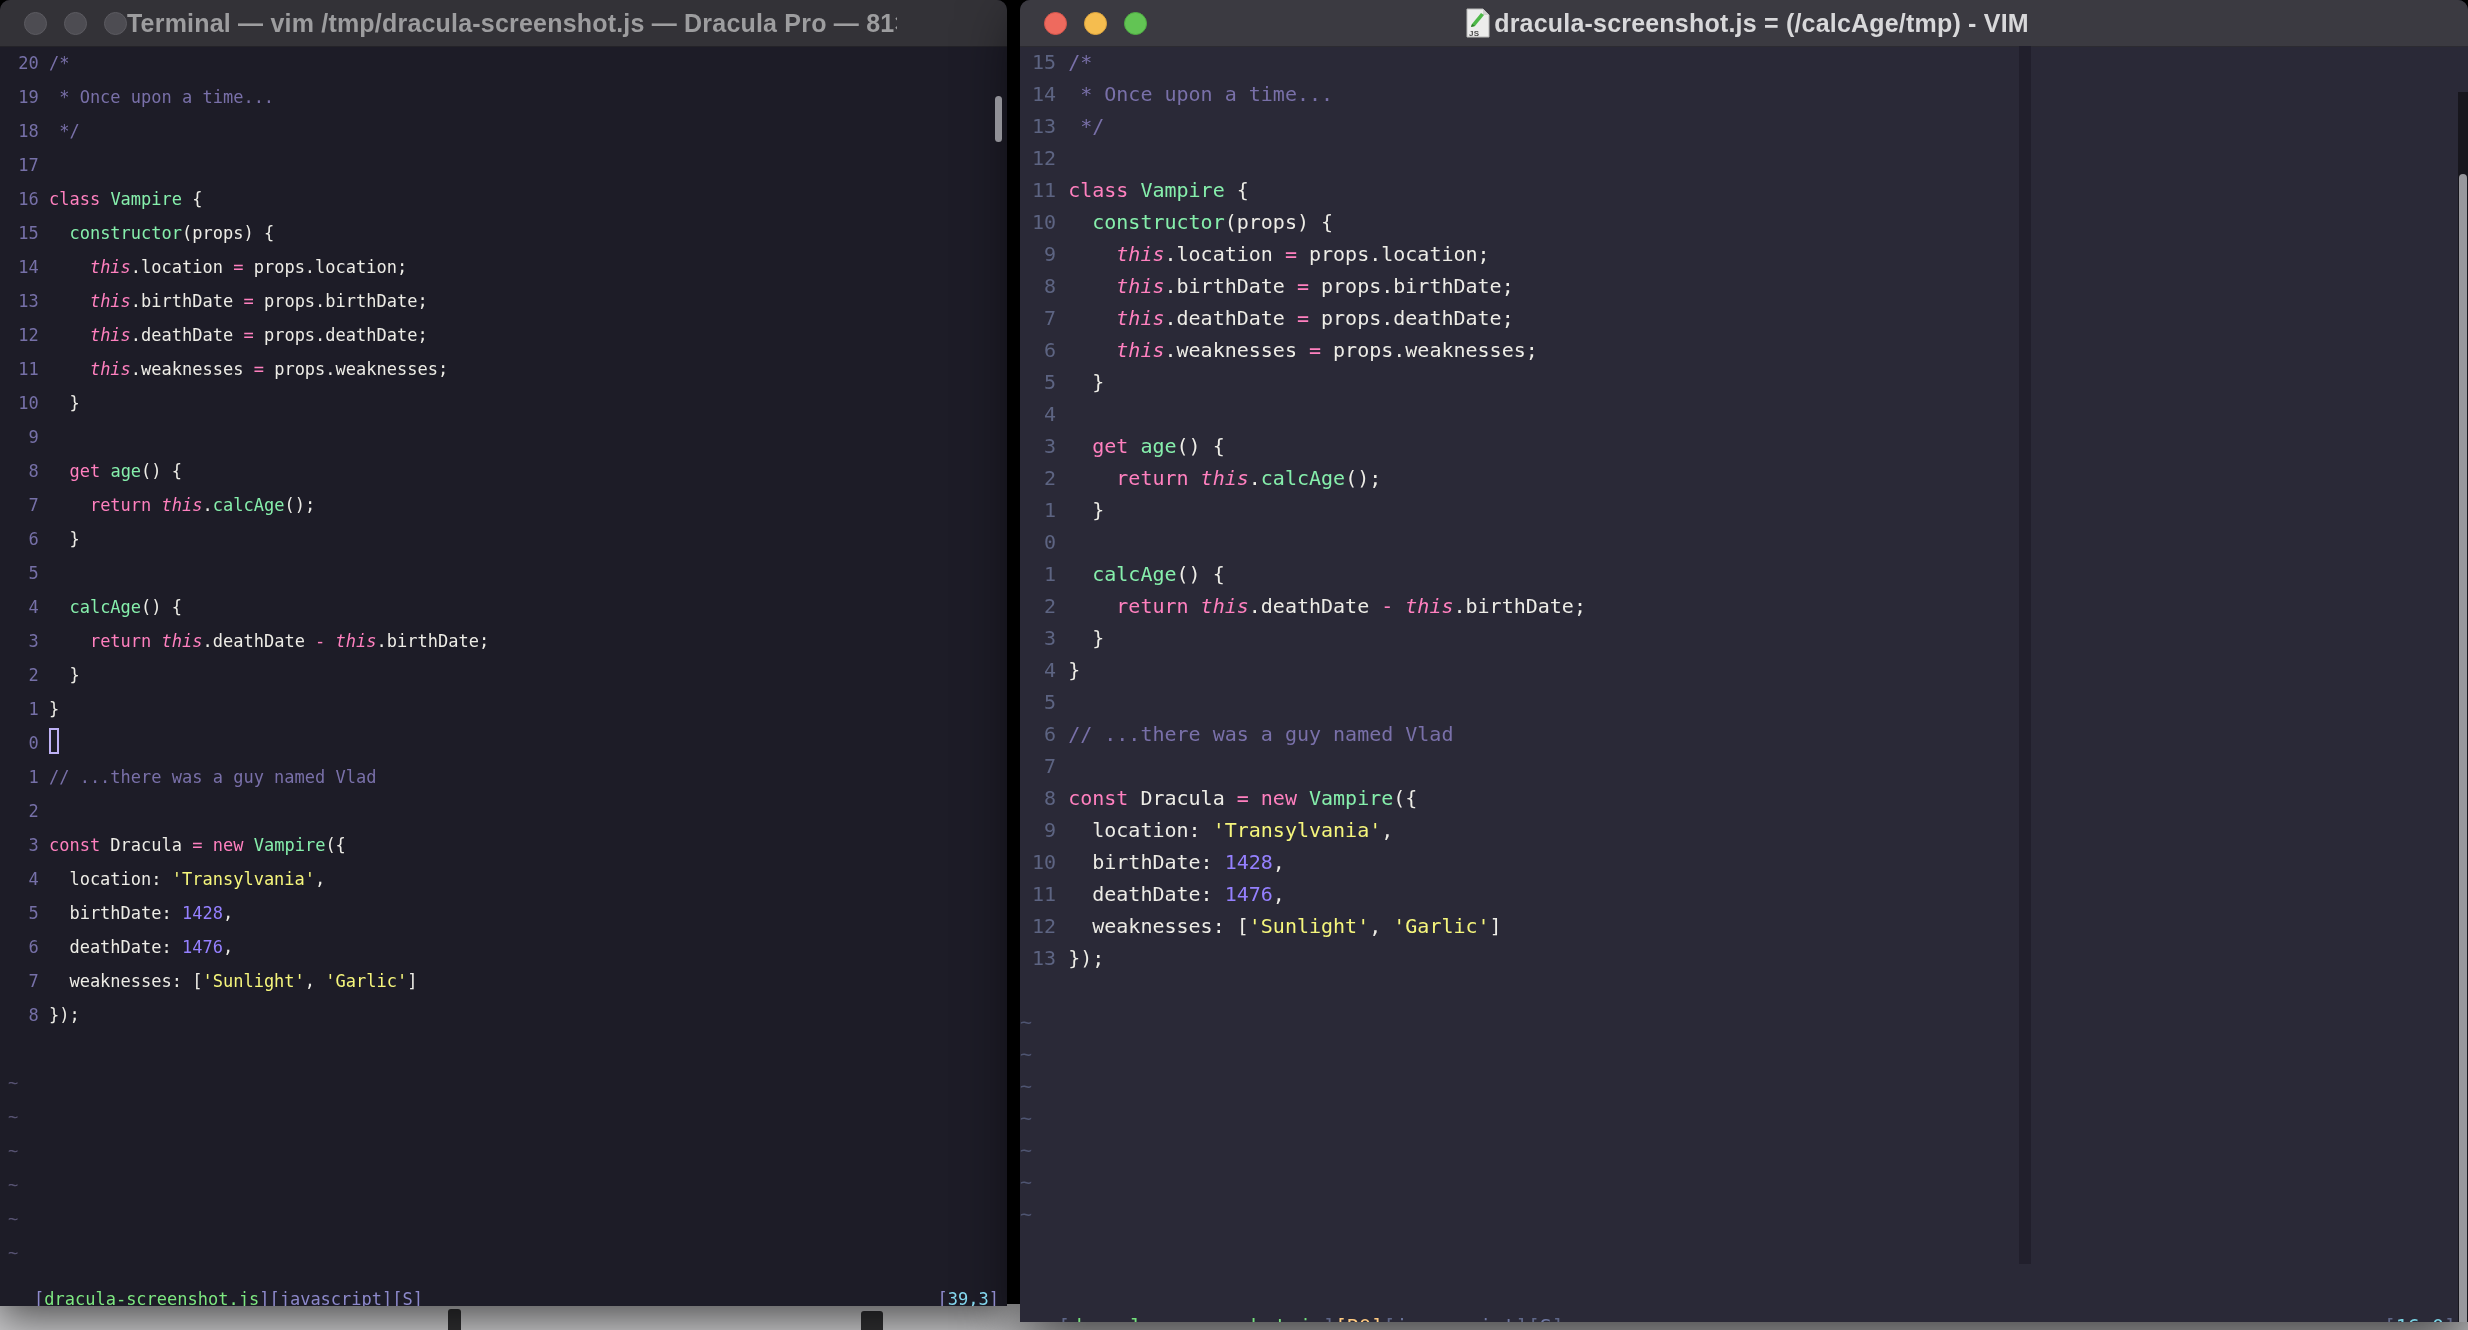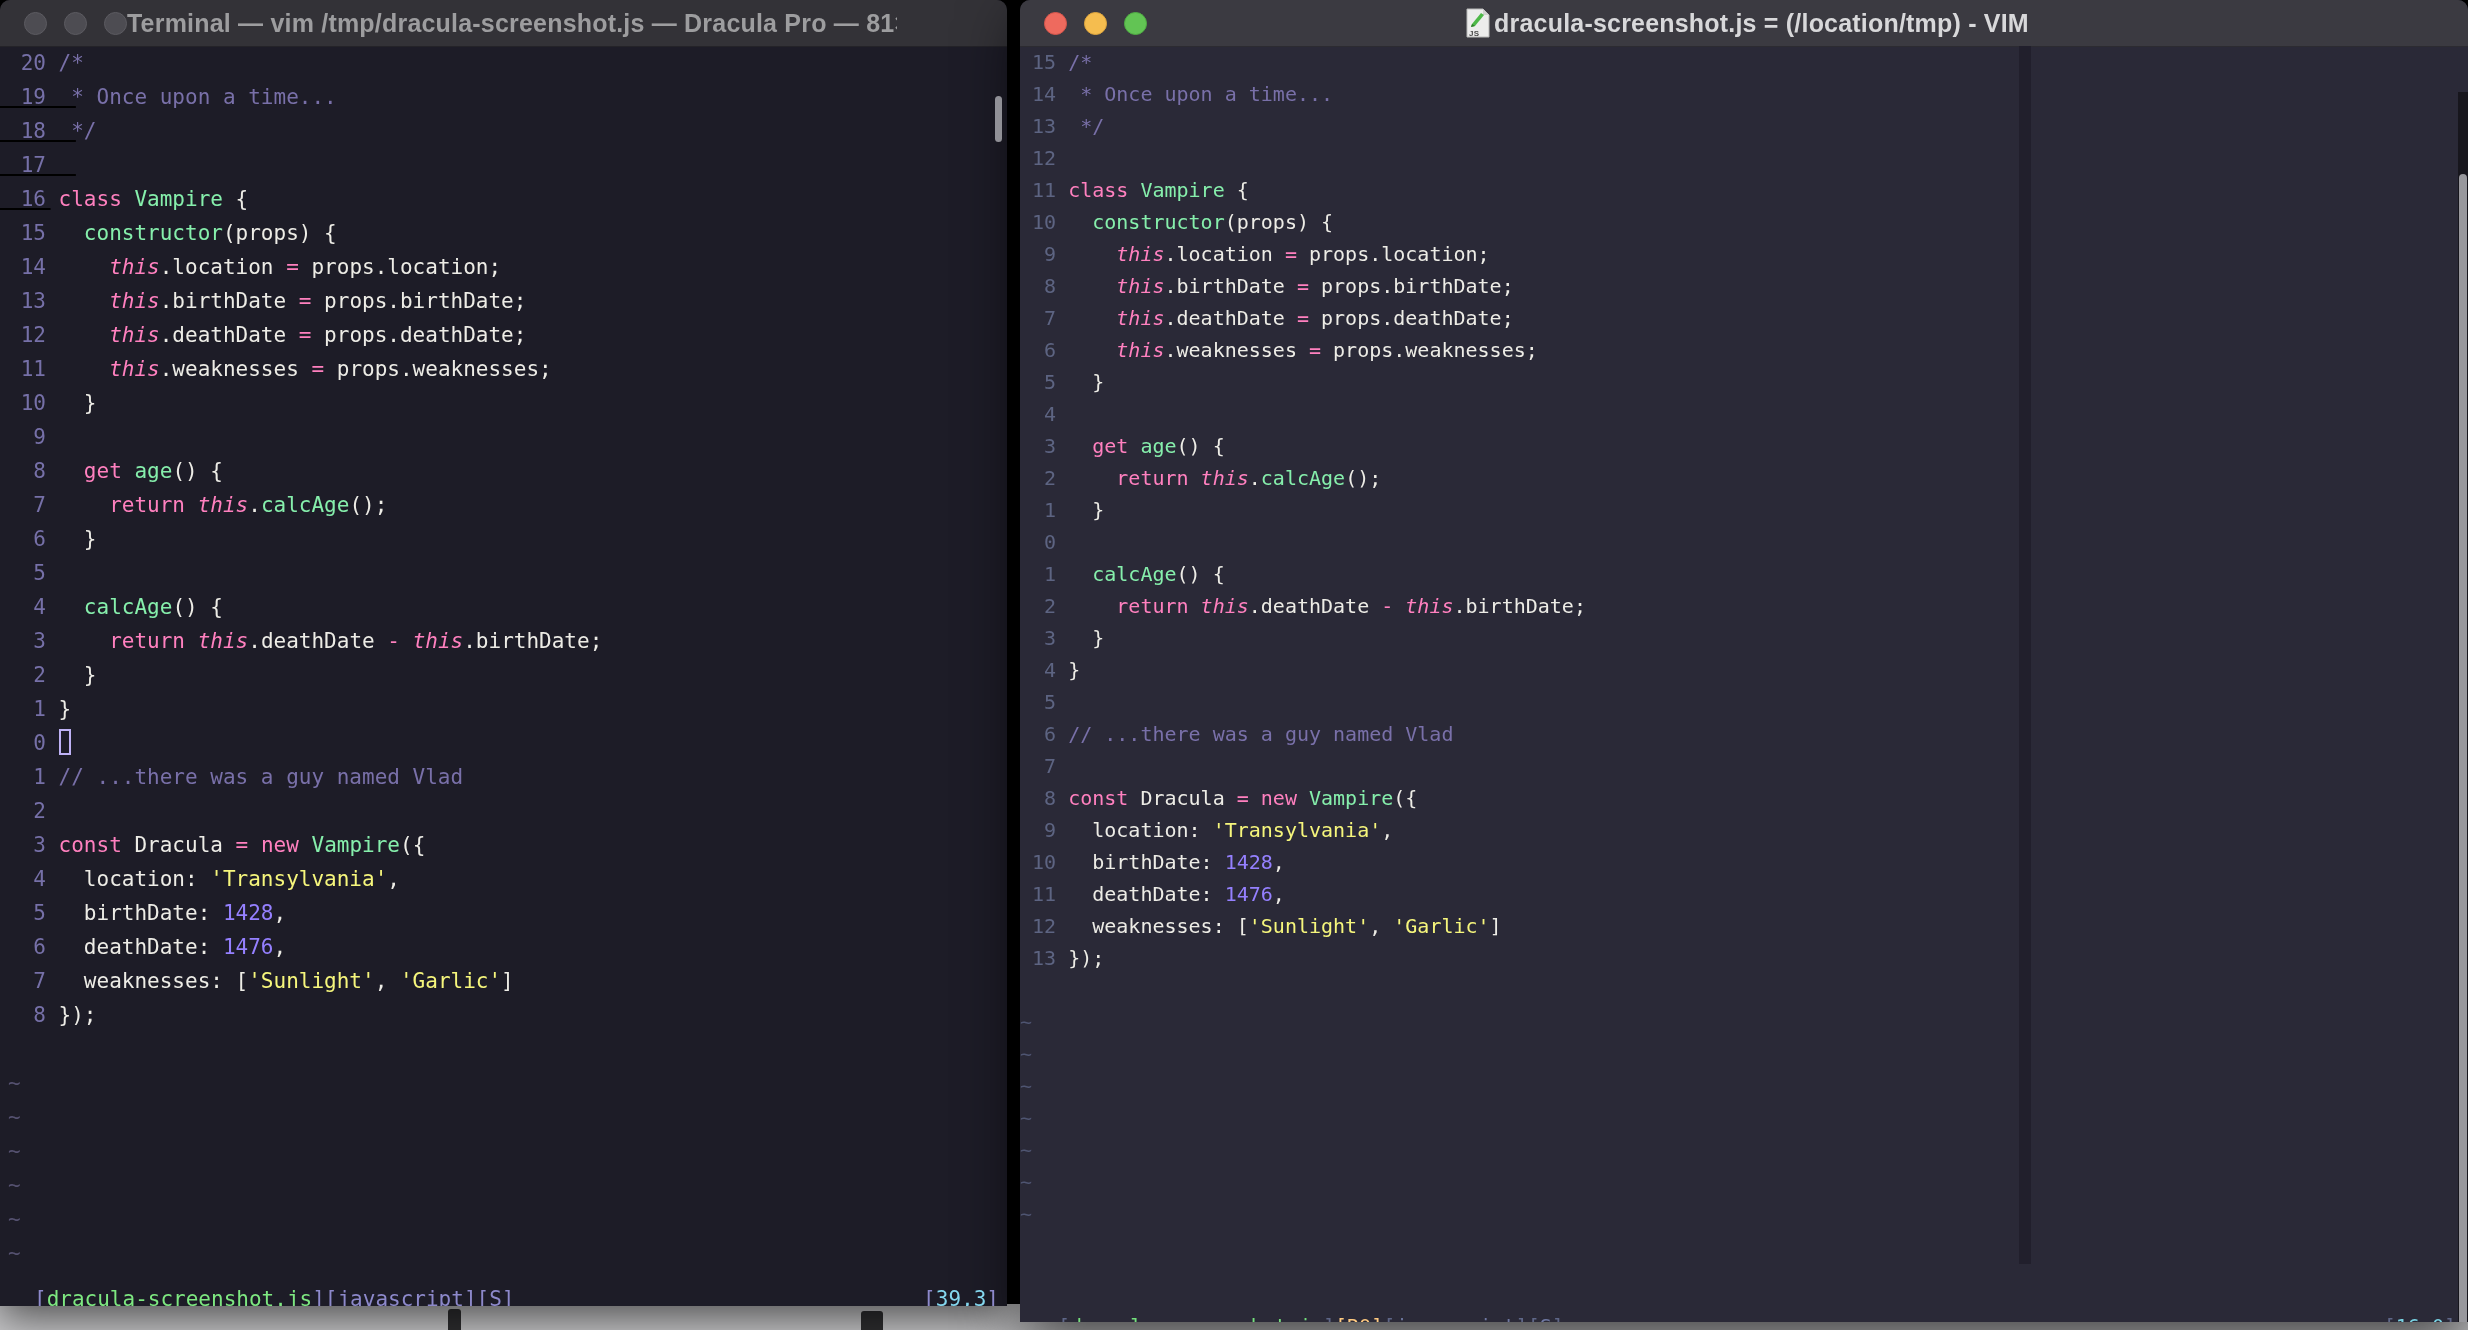--- a/index.html
+++ b/index.html
@@ -23,21 +23,21 @@
   .light-red{background:#ee6a5e;border:1px solid #d8564c;}
   .light-yellow{background:#f5bd4f;border:1px solid #e0a73e;}
   .light-green{background:#62c454;border:1px solid #4fae43;}
   .tb-title{flex:1;text-align:center;font-size:25px;letter-spacing:.2px;white-space:nowrap;overflow:hidden;}
   .tb-left .tb-title{color:#9d9d9f;margin-right:110px;}
   .tb-right .tb-title{color:#d8d8da;display:flex;align-items:center;justify-content:center;gap:4px;margin-right:120px;}
   .file-icon{width:24px;height:30px;flex:0 0 auto;}
 
   
   .pane{position:absolute;left:0;right:0;top:46px;bottom:0;white-space:pre;}
-  .lw .pane{font-family:"DejaVu Sans Mono","Liberation Mono",monospace;font-size:21px;line-height:34px;text-decoration:underline;}
+  .lw .pane{font-family:"DejaVu Sans Mono","Liberation Mono",monospace;font-size:17px;line-height:34px;}
   .rw .pane{font-family:"DejaVu Sans Mono","Liberation Mono",monospace;font-size:20px;line-height:32px;}
   .code{position:absolute;left:8px;right:2px;top:0;}
   .rw .code{left:0;}
   .ln{position:relative;z-index:1;}
   .lw .ln{height:34px;}
   .rw .ln{height:32px;}
   .num{display:inline-block;width:3ch;margin-right:1ch;text-align:right;}
   .lw .num{color:#7670a8;}
   .rw .num{color:#5d6482;}
   .lw .tilde{color:#565271;}
@@ -106,21 +106,21 @@
         <div class="light light-green"></div>
       </div>
       <div class="tb-title">
         <svg class="file-icon" viewBox="0 0 24 30">
           <path d="M1 1 h16 l6 6 v22 h-22 z" fill="#ececec" stroke="#b9b9b9" stroke-width="1"></path>
           <path d="M17 1 l6 6 h-6 z" fill="#cfcfcf"></path>
           <path d="M6 16 L15 5 l3 2 L9 18 l-4 1 z" fill="#4db848"></path>
           <path d="M6 16 l3 2 -4 1 z" fill="#2f7d2b"></path>
           <text x="3" y="28" font-family="Liberation Sans, sans-serif" font-size="8" font-weight="bold" fill="#4a4a4a">JS</text>
         </svg>
-        <span>dracula-screenshot.js = (/location/tmp) - VIM</span>
+        <span>dracula-screenshot.js = (/calcAge/tmp) - VIM</span>
       </div>
     </div>
     <div class="pane">
       <div class="colorcolumn cc-fix"></div>
       <div class="code" id="code-right"><div class="ln"><span class="num">15</span><span class="c">/*</span></div><div class="ln"><span class="num">14</span><span class="c"> * Once upon a time...</span></div><div class="ln"><span class="num">13</span><span class="c"> */</span></div><div class="ln"><span class="num">12</span></div><div class="ln"><span class="num">11</span><span class="k">class</span><span class="f"> </span><span class="g">Vampire</span><span class="f"> {</span></div><div class="ln"><span class="num">10</span><span class="f">  </span><span class="g">constructor</span><span class="f">(props) {</span></div><div class="ln"><span class="num">9</span><span class="f">    </span><span class="t">this</span><span class="f">.location </span><span class="o">=</span><span class="f"> props.location;</span></div><div class="ln"><span class="num">8</span><span class="f">    </span><span class="t">this</span><span class="f">.birthDate </span><span class="o">=</span><span class="f"> props.birthDate;</span></div><div class="ln"><span class="num">7</span><span class="f">    </span><span class="t">this</span><span class="f">.deathDate </span><span class="o">=</span><span class="f"> props.deathDate;</span></div><div class="ln"><span class="num">6</span><span class="f">    </span><span class="t">this</span><span class="f">.weaknesses </span><span class="o">=</span><span class="f"> props.weaknesses;</span></div><div class="ln"><span class="num">5</span><span class="f">  }</span></div><div class="ln"><span class="num">4</span></div><div class="ln"><span class="num">3</span><span class="f">  </span><span class="k">get</span><span class="f"> </span><span class="g">age</span><span class="f">() {</span></div><div class="ln"><span class="num">2</span><span class="f">    </span><span class="k">return</span><span class="f"> </span><span class="t">this</span><span class="f">.</span><span class="g">calcAge</span><span class="f">();</span></div><div class="ln"><span class="num">1</span><span class="f">  }</span></div><div class="ln"><span class="num">0</span></div><div class="ln"><span class="num">1</span><span class="f">  </span><span class="g">calcAge</span><span class="f">() {</span></div><div class="ln"><span class="num">2</span><span class="f">    </span><span class="k">return</span><span class="f"> </span><span class="t">this</span><span class="f">.deathDate </span><span class="o">-</span><span class="f"> </span><span class="t">this</span><span class="f">.birthDate;</span></div><div class="ln"><span class="num">3</span><span class="f">  }</span></div><div class="ln"><span class="num">4</span><span class="f">}</span></div><div class="ln"><span class="num">5</span></div><div class="ln"><span class="num">6</span><span class="c">// ...there was a guy named Vlad</span></div><div class="ln"><span class="num">7</span></div><div class="ln"><span class="num">8</span><span class="k">const</span><span class="f"> Dracula </span><span class="o">=</span><span class="f"> </span><span class="k">new</span><span class="f"> </span><span class="g">Vampire</span><span class="f">({</span></div><div class="ln"><span class="num">9</span><span class="f">  location: </span><span class="s">'Transylvania'</span><span class="f">,</span></div><div class="ln"><span class="num">10</span><span class="f">  birthDate: </span><span class="n">1428</span><span class="f">,</span></div><div class="ln"><span class="num">11</span><span class="f">  deathDate: </span><span class="n">1476</span><span class="f">,</span></div><div class="ln"><span class="num">12</span><span class="f">  weaknesses: [</span><span class="s">'Sunlight'</span><span class="f">, </span><span class="s">'Garlic'</span><span class="f">]</span></div><div class="ln"><span class="num">13</span><span class="f">});</span></div><div class="ln"></div><div class="ln tilde-row"><span class="tilde">~</span></div><div class="ln tilde-row"><span class="tilde">~</span></div><div class="ln tilde-row"><span class="tilde">~</span></div><div class="ln tilde-row"><span class="tilde">~</span></div><div class="ln tilde-row"><span class="tilde">~</span></div><div class="ln tilde-row"><span class="tilde">~</span></div><div class="ln tilde-row"><span class="tilde">~</span></div></div>
       <div class="statusline">
         <span id="st-rl"><span class="st-br">[</span><span class="st-fn">dracula-screenshot.js</span><span class="st-br">]</span><span class="st-ro">[RO]</span><span class="st-br">[</span><span class="st-lang">javascript</span><span class="st-br">][</span><span class="st-lang">S</span><span class="st-br">]</span></span>
         <span id="st-rr"><span class="st-br">[</span><span class="st-pos">16,0</span><span class="st-br">]</span></span>
       </div>
       

